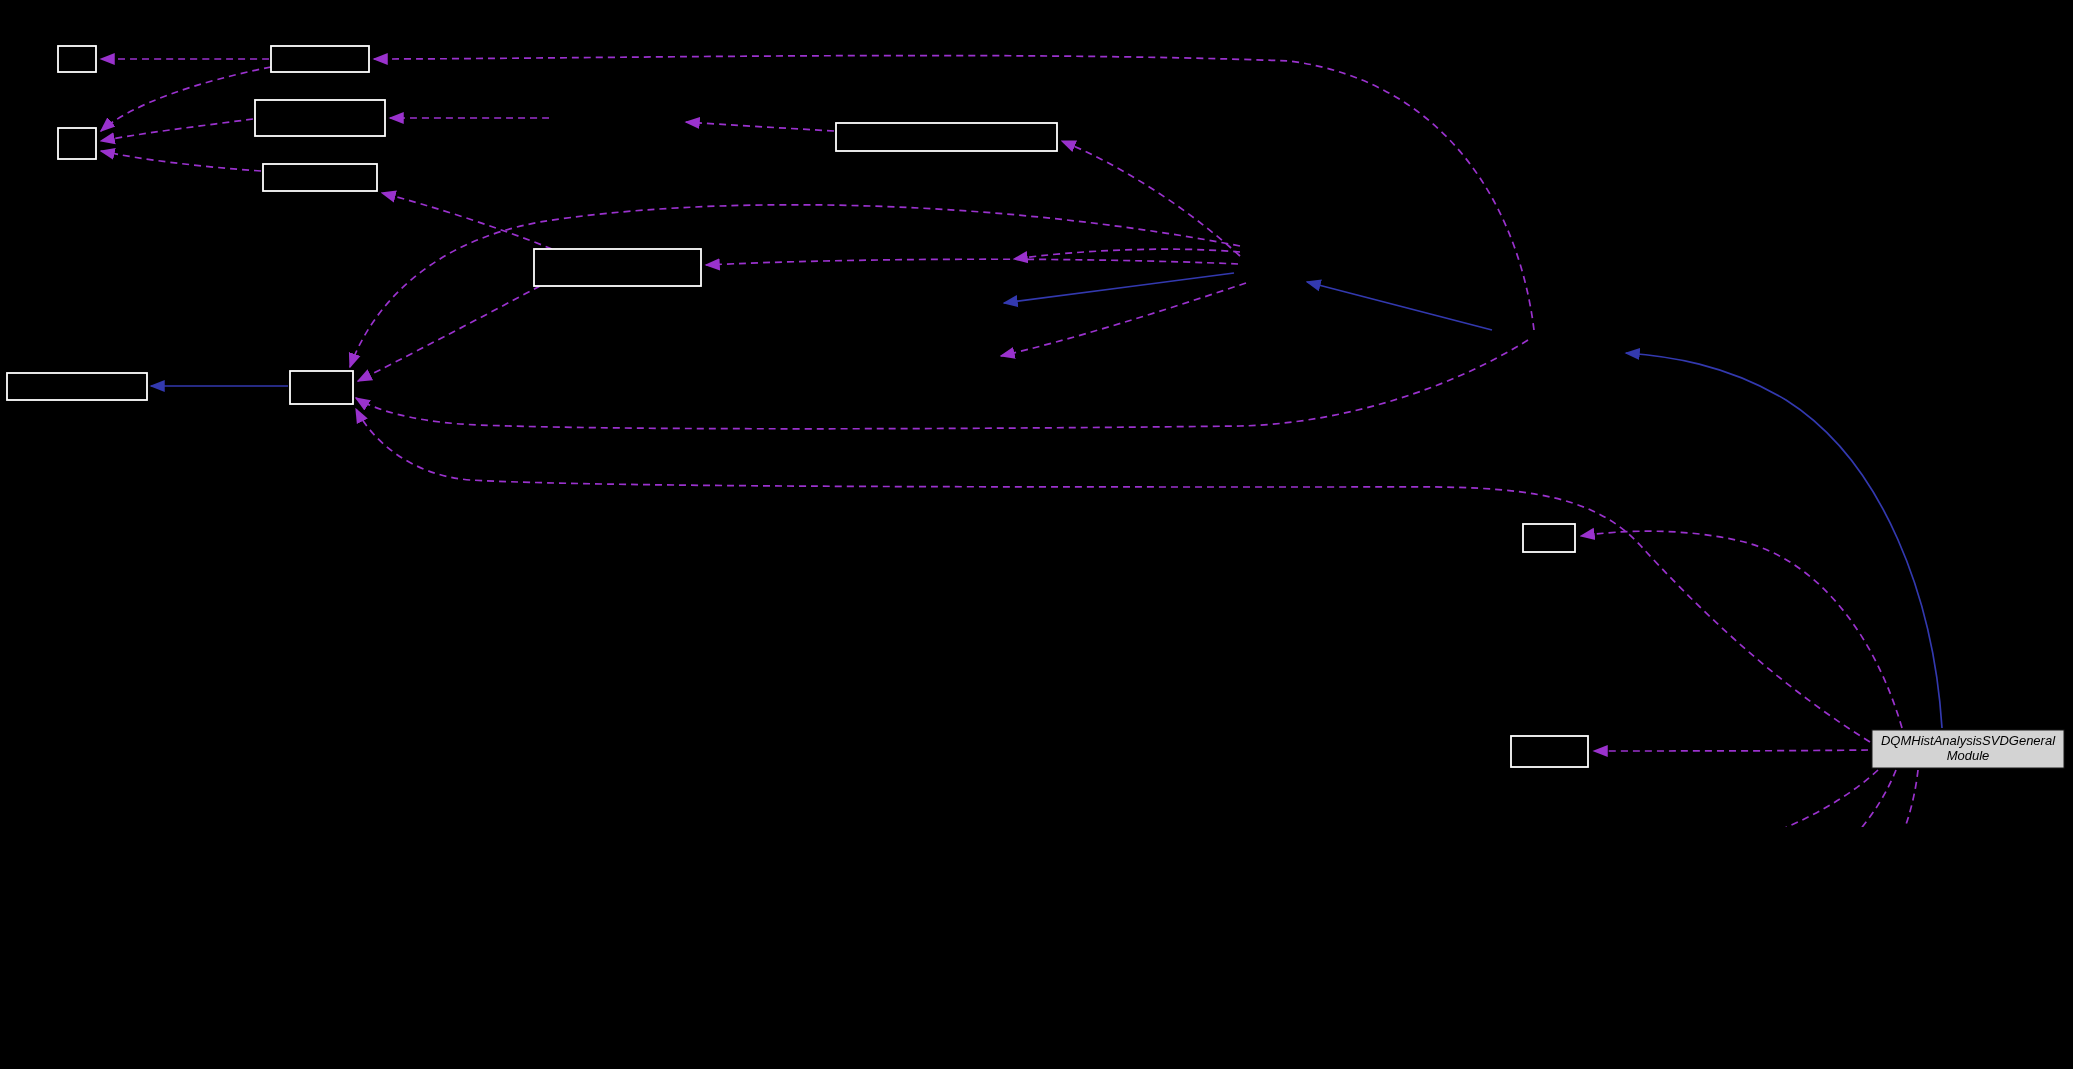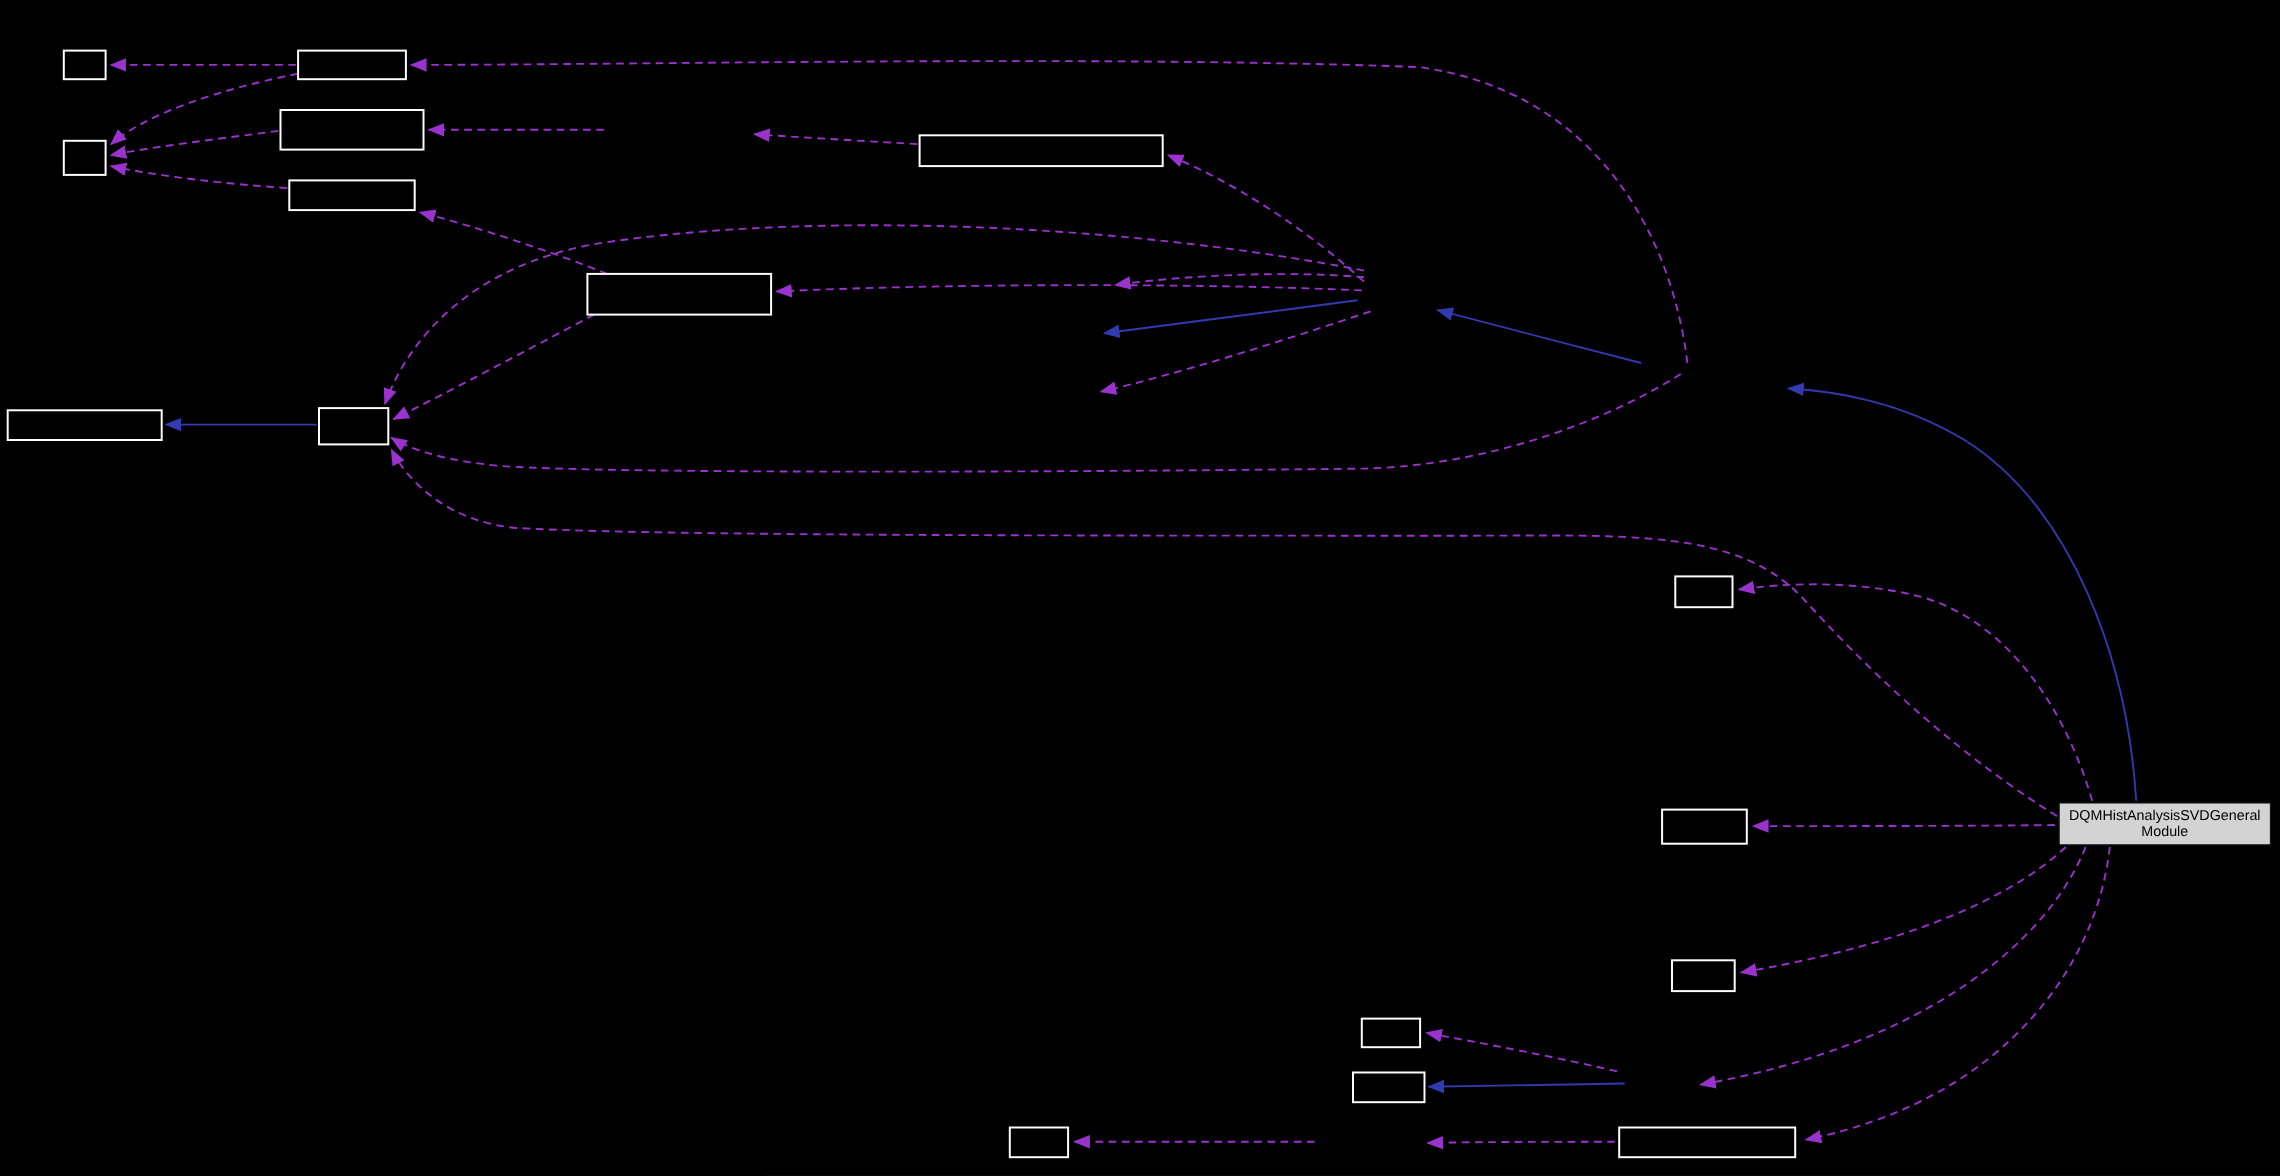--- a/index.html
+++ b/index.html
@@ -4,23 +4,24 @@
 <style>
   html, body {
     margin: 0;
     padding: 0;
     background: #000000;
     font-family: "Liberation Sans", sans-serif;
   }
   .stage {
     position: relative;
     width: 2073px;
-    height: 1069px;
+    height: 827px;
     overflow: hidden;
     background: #c2410c;
+    font-style: italic;
   }
   svg { display: block; }
   text { user-select: none; }
 </style>
 </head>
 <body>
 
 <div class="stage">
   <svg width="2073" height="1069" viewBox="0 0 2073 1069" xmlns="http://www.w3.org/2000/svg" style="background: rgb(0, 0, 0);">
       <defs>

